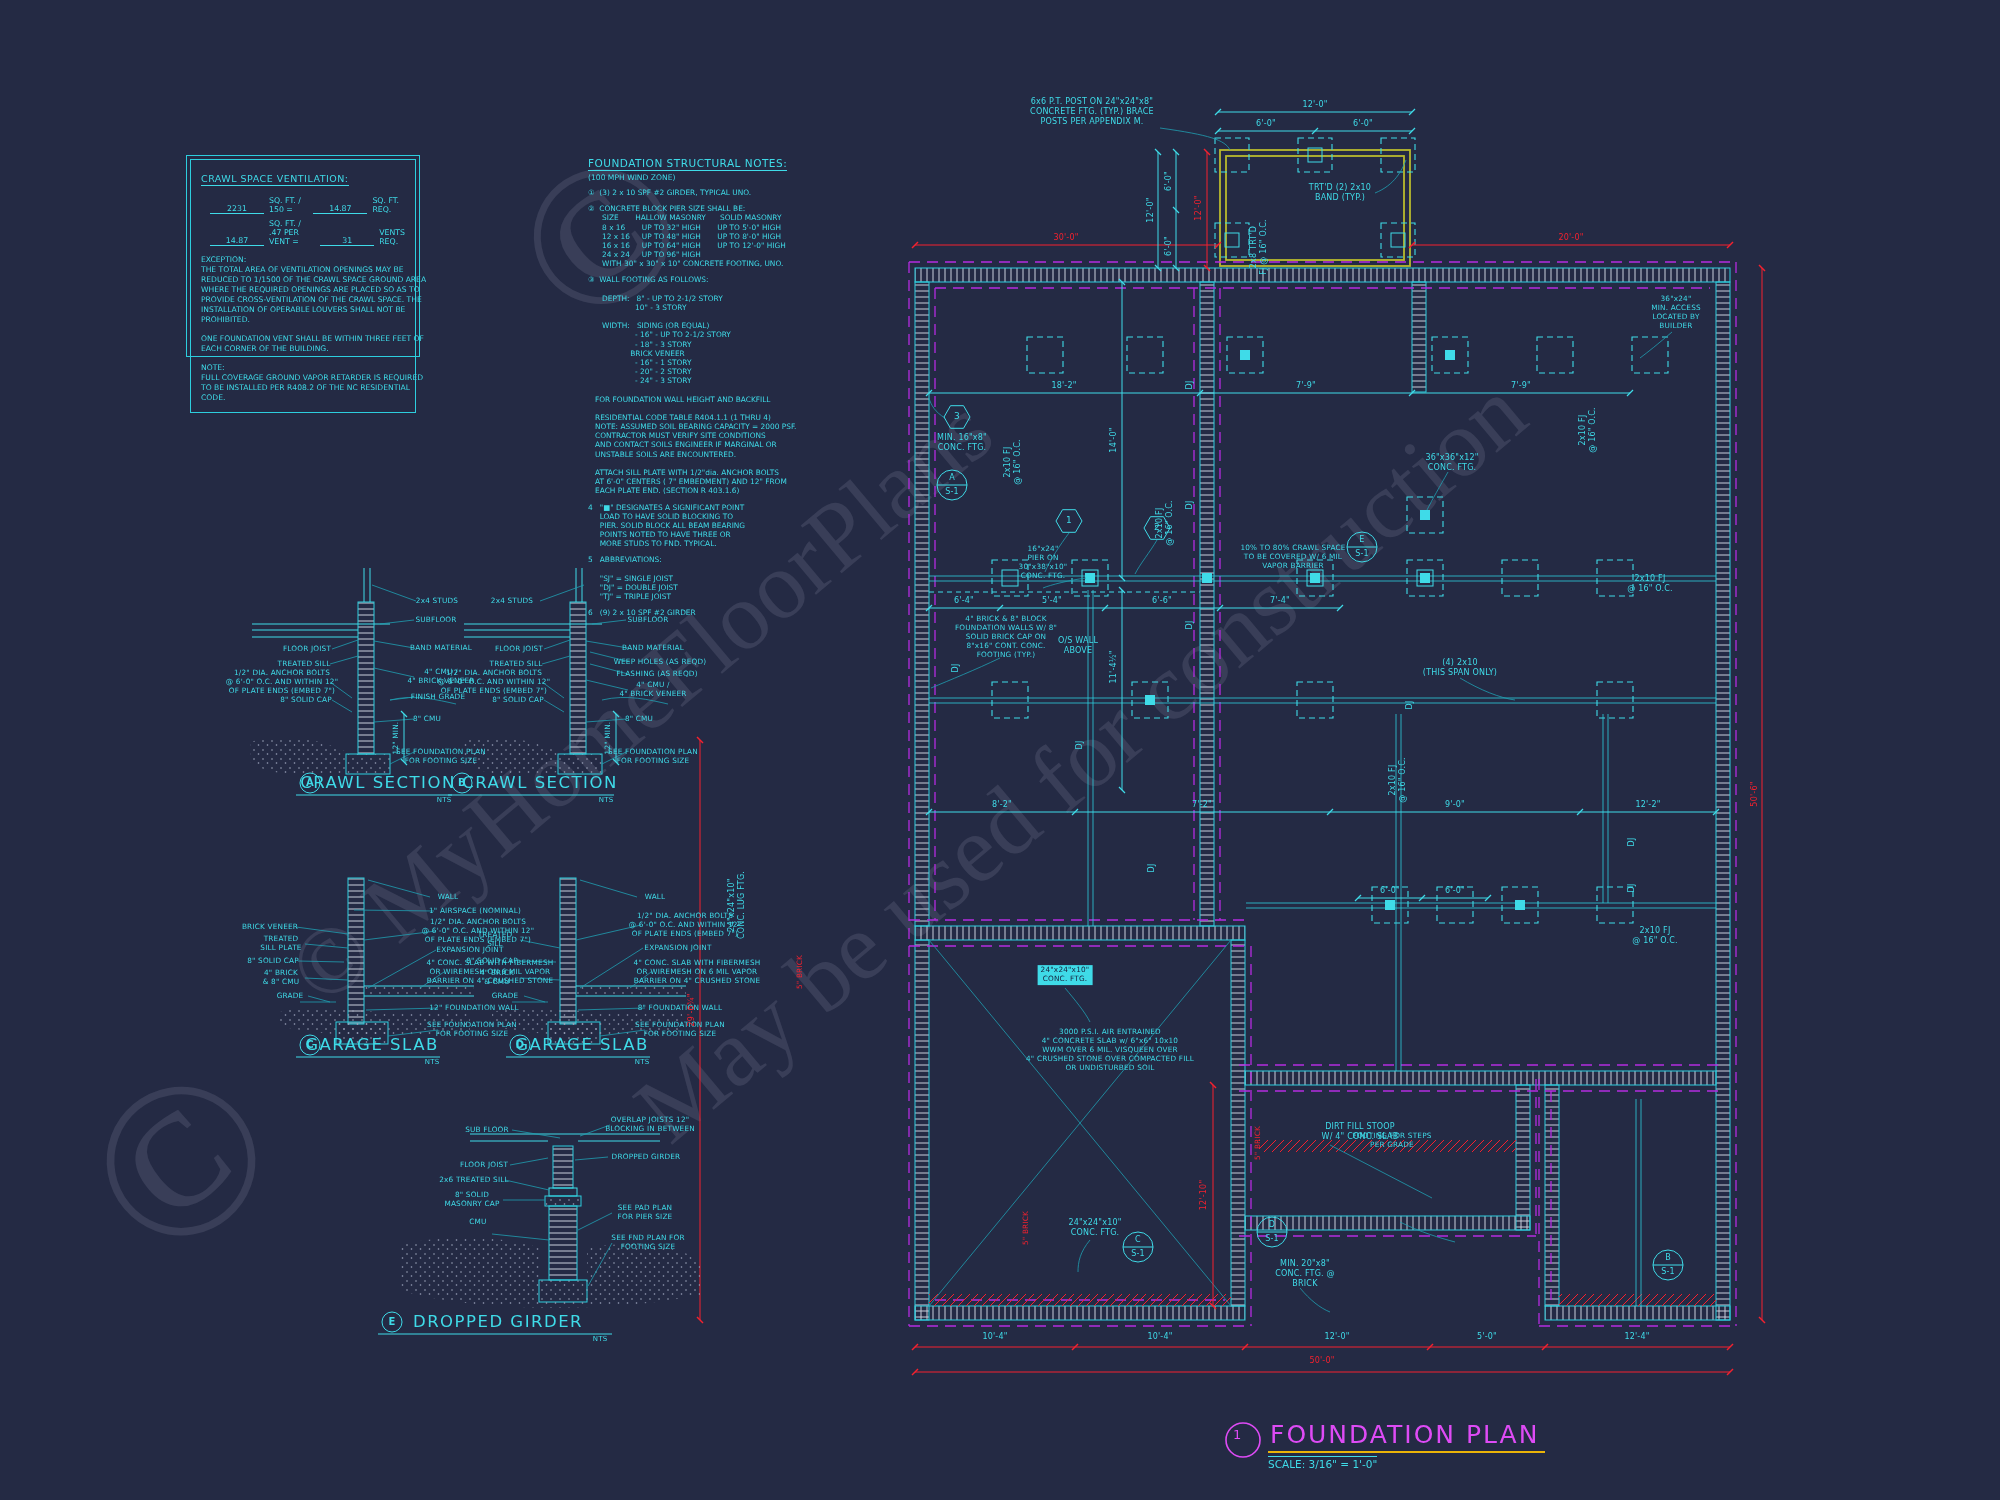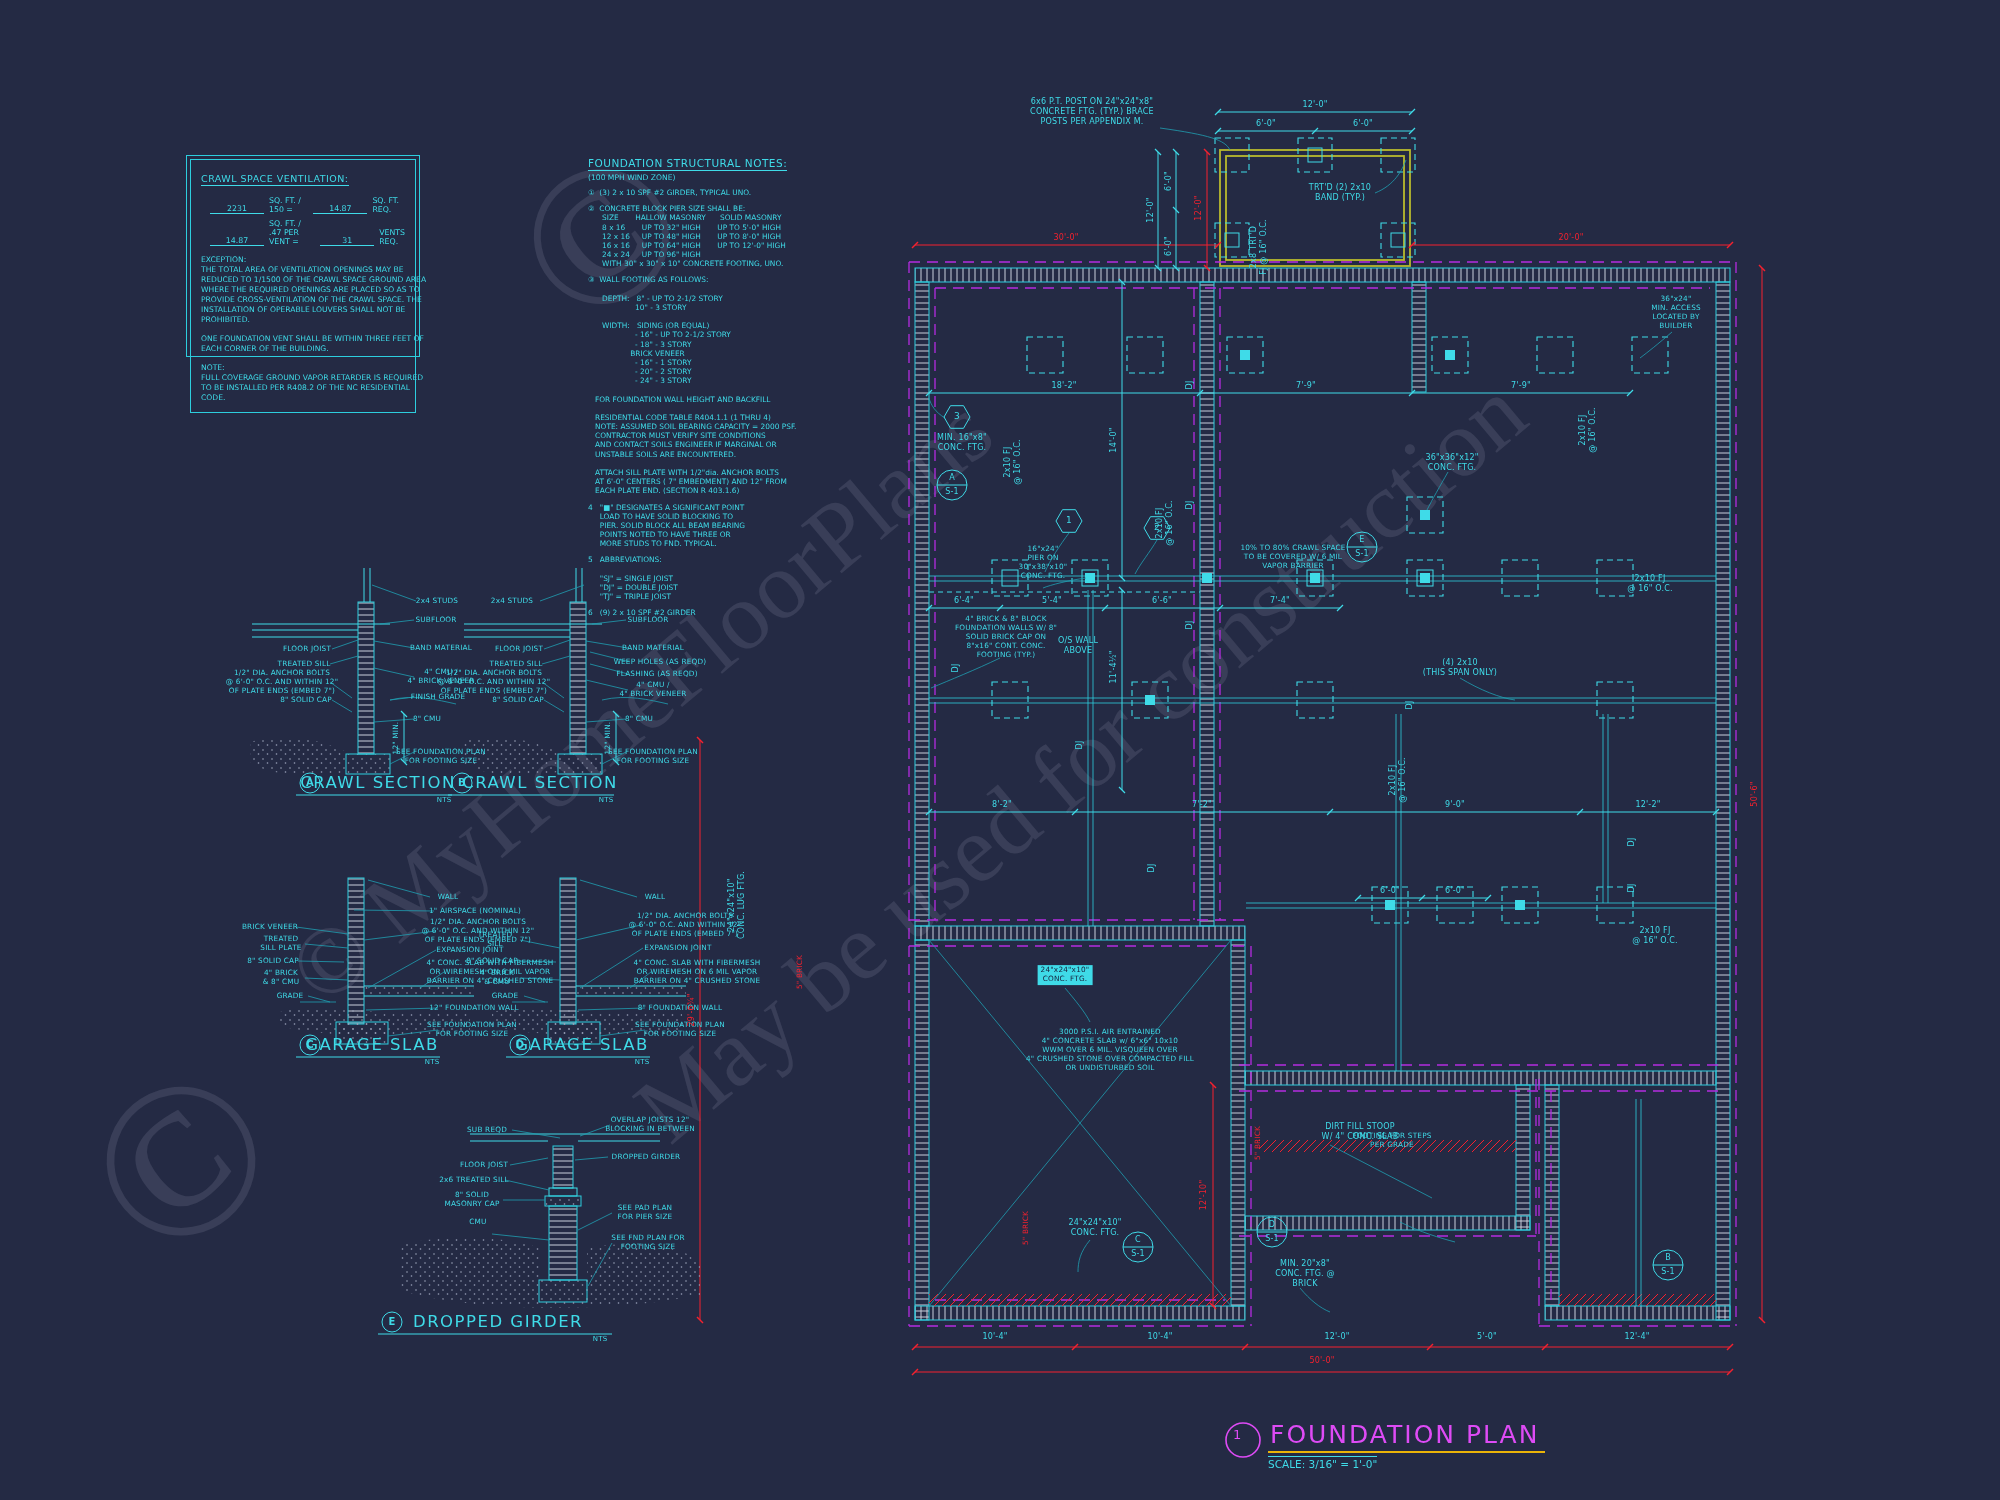--- a/index.html
+++ b/index.html
@@ -549,21 +549,21 @@
   <div class="lbl s7" style="left:697px;top:972px">4" CONC. SLAB WITH FIBERMESH
 OR WIREMESH ON 6 MIL VAPOR
 BARRIER ON 4" CRUSHED STONE</div>
   <div class="lbl s7" style="left:680px;top:1008px">8" FOUNDATION WALL</div>
   <div class="lbl s7" style="left:680px;top:1030px">SEE FOUNDATION PLAN
 FOR FOOTING SIZE</div>
   <div class="lbl dletter" style="left:520px;top:1045px">D</div>
   <div class="lbl dtitle" style="left:582px;top:1045px">GARAGE SLAB</div>
   <div class="lbl nts" style="left:642px;top:1062px">NTS</div>
 
-  <div class="lbl s7" style="left:487px;top:1130px">SUB REQD</div>
+  <div class="lbl s7" style="left:487px;top:1130px">SUB FLOOR</div>
   <div class="lbl s7" style="left:484px;top:1165px">FLOOR JOIST</div>
   <div class="lbl s7" style="left:474px;top:1180px">2x6 TREATED SILL</div>
   <div class="lbl s7" style="left:472px;top:1200px">8" SOLID
 MASONRY CAP</div>
   <div class="lbl s7" style="left:478px;top:1222px">CMU</div>
   <div class="lbl s7" style="left:650px;top:1125px">OVERLAP JOISTS 12"
 BLOCKING IN BETWEEN</div>
   <div class="lbl s7" style="left:646px;top:1157px">DROPPED GIRDER</div>
   <div class="lbl s7" style="left:645px;top:1213px">SEE PAD PLAN
 FOR PIER SIZE</div>

